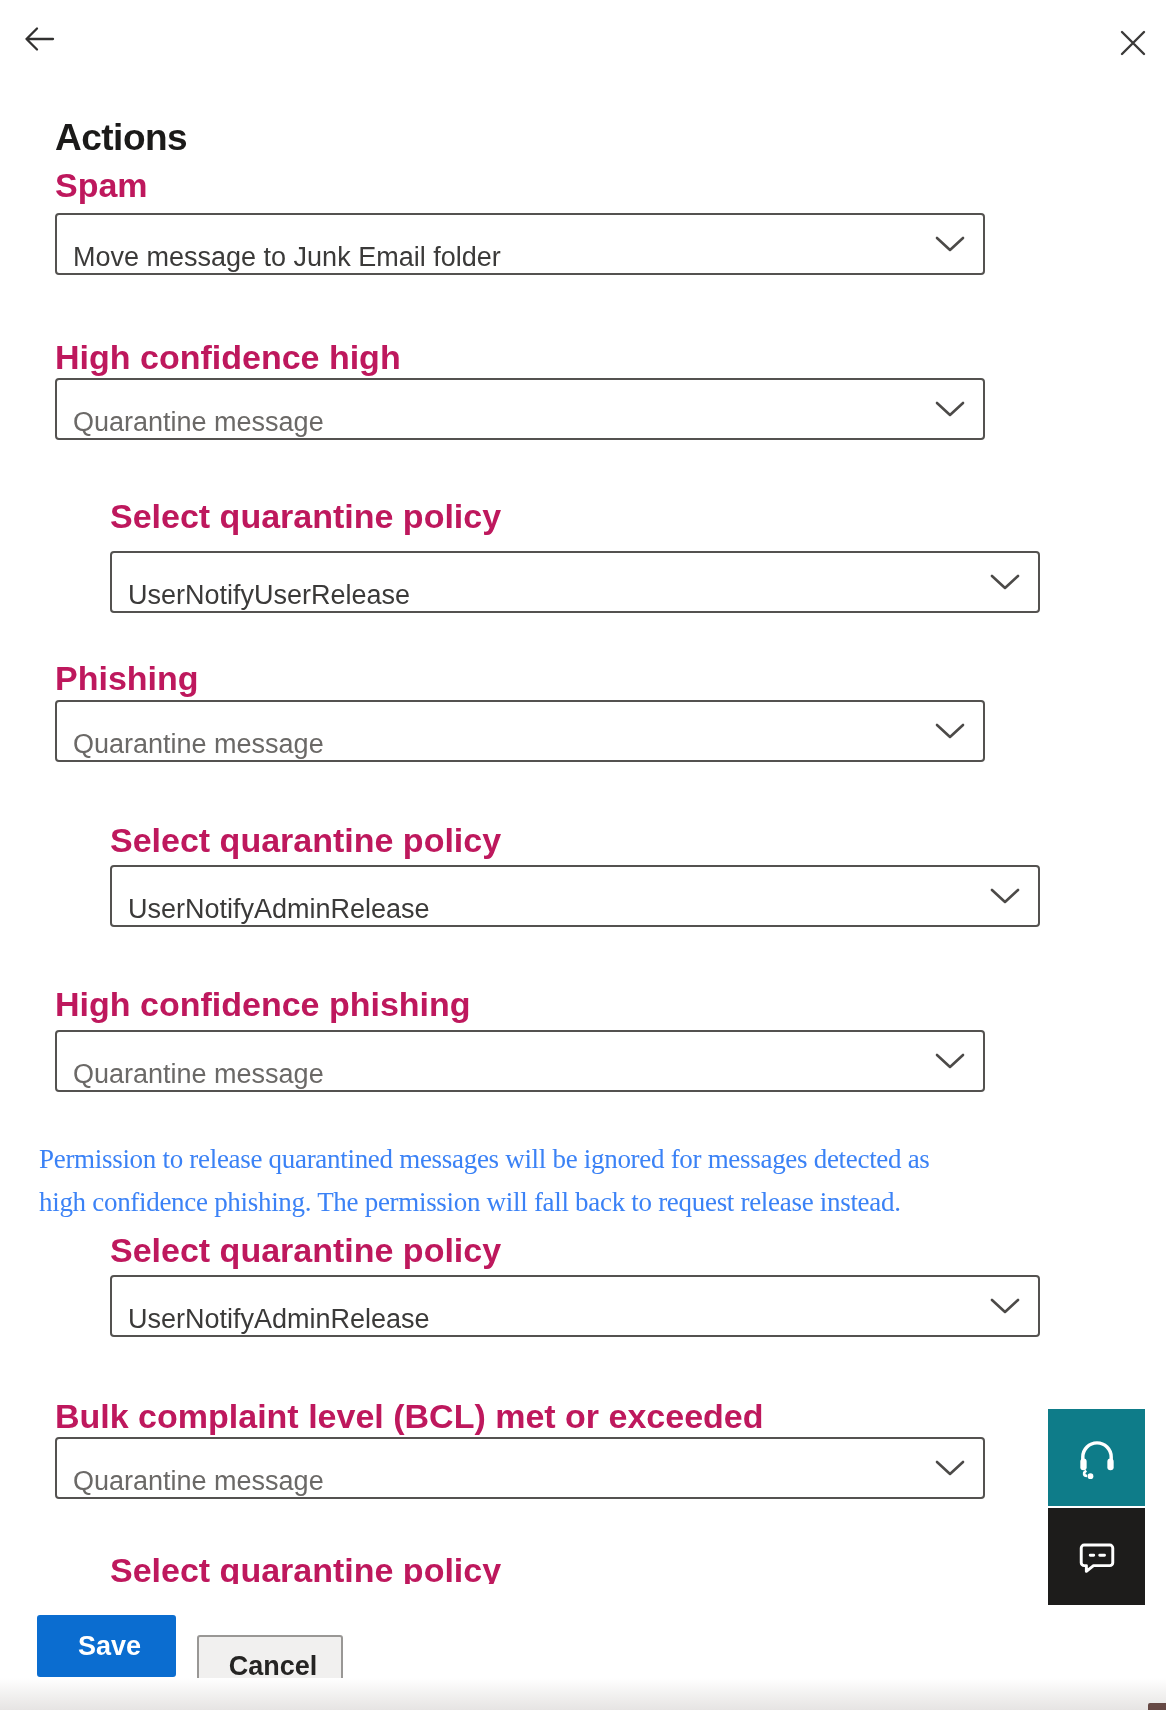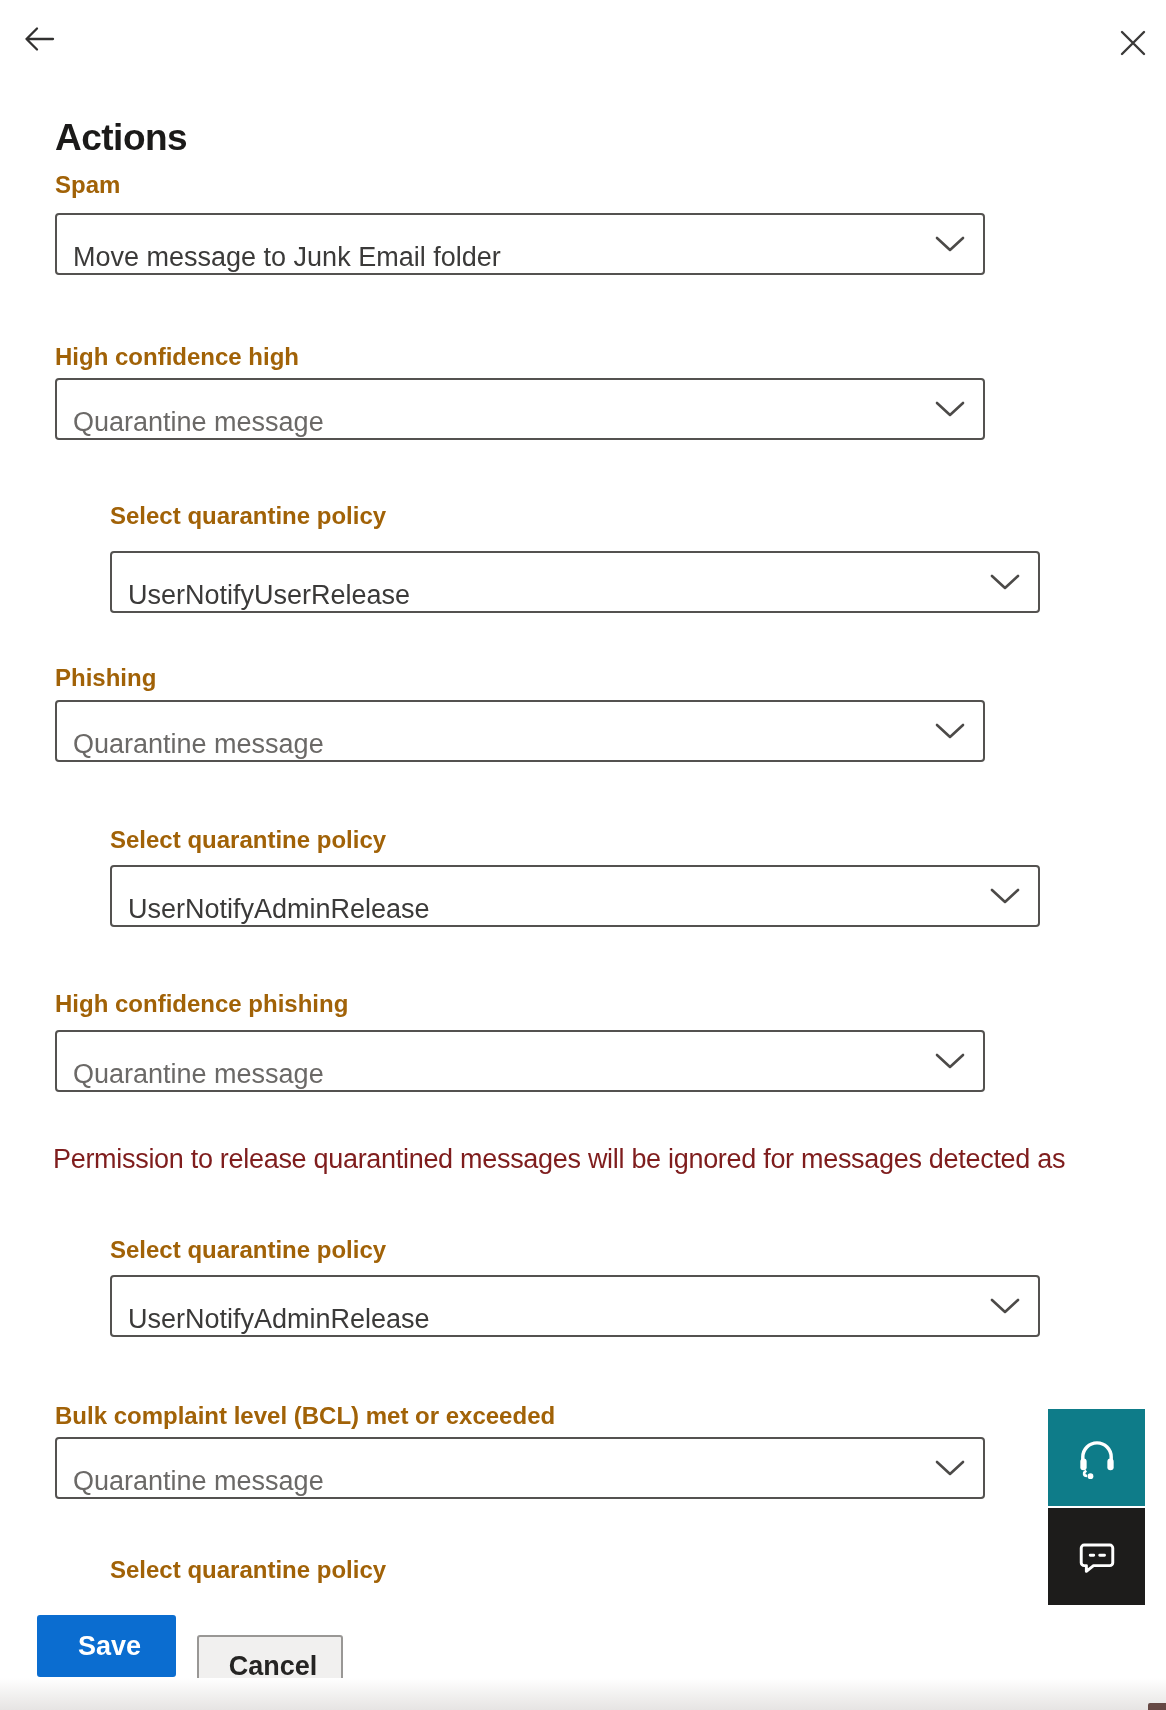--- a/index.html
+++ b/index.html
@@ -4,32 +4,32 @@
 <style>
   html,body{margin:0;padding:0;background:#fff;}
   #screen{
     position:relative;width:1166px;height:1710px;background:#ffffff;overflow:hidden;
     font-family:"Liberation Sans", sans-serif;color:#252423;
   }
   .icon-btn{position:absolute;background:transparent;border:none;padding:0;margin:0;cursor:pointer;line-height:0;}
   #back-btn{left:20px;top:20px;width:38px;height:38px;}
   #close-btn{left:1116px;top:26px;width:34px;height:34px;}
   .page-title{position:absolute;left:55px;top:92px;font-size:37px;font-weight:700;color:#1b1a19;letter-spacing:-0.5px;}
-  .field-label{position:absolute;left:55px;height:34px;font-size:24px;line-height:34px;font-weight:600;color:#a16207;white-space:nowrap;}
+  .field-label{position:absolute;left:55px;height:34px;font-size:34px;line-height:34px;font-weight:600;color:#be185d;white-space:nowrap;}
   .field-label.indent{left:110px;}
   .dropdown{
     position:absolute;left:55px;width:930px;height:62px;box-sizing:border-box;
     background:#fff;border:2px solid #545250;border-radius:4px;
     display:flex;align-items:flex-end;padding:8px 64px 0 16px;cursor:pointer;
   }
   .dropdown.indent{left:110px;}
   .dropdown .val{font-size:27px;color:#3b3a39;white-space:nowrap;overflow:hidden;}
   .dropdown.muted .val{color:#6b6967;}
   .dropdown .chev{position:absolute;right:18px;top:50%;transform:translateY(-50%);line-height:0;}
-  .note{position:absolute;left:53px;width:1080px;font-size:27px;line-height:43px;color:#7f1d1d;letter-spacing:-0.3px;}
+  .note{position:absolute;left:39px;width:1080px;font-size:27px;line-height:43px;color:#3b82f6;letter-spacing:-0.3px;font-family:Liberation Serif, serif;}
   .note div{white-space:nowrap;}
   #footer{position:absolute;left:0;top:1584px;width:1166px;height:126px;background:#ffffff;}
   #bottom-strip{position:absolute;left:0;top:1678px;width:1166px;height:32px;
     background:linear-gradient(to bottom,#ffffff 0%,#f1f0ef 55%,#e6e4e3 100%);}
   #corner-artifact{position:absolute;left:1148px;top:1703px;width:18px;height:7px;background:#45201c;opacity:.8;border-radius:2px 0 0 0;}
   .btn{position:absolute;top:1615px;height:62px;box-sizing:border-box;border-radius:3px;
     font-family:"Liberation Sans", sans-serif;font-size:27px;font-weight:600;cursor:pointer;padding-left:12px;}
   #save-btn{left:37px;width:139px;background:#0b6dd0;border:2px solid #0b6dd0;color:#ffffff;}
   #cancel-btn{left:197px;width:146px;background:#f1f0ef;border:2px solid #999795;color:#252423;margin-top:20px;}
   .float-btn{position:absolute;left:1048px;width:97px;height:97px;border:none;cursor:pointer;
@@ -115,20 +115,21 @@
     <span class="val">Quarantine message</span>
     <span class="chev">
       <svg width="30" height="16" viewBox="0 0 30 16">
           <path d="M2 2l13 12L28 2" fill="none" stroke="#4c4a48" stroke-width="2.6" stroke-linecap="round" stroke-linejoin="round"></path>
         </svg>
     </span>
   </div>
 
   <div class="note" style="top:1138px">
     <div>Permission to release quarantined messages will be ignored for messages detected as</div>
+    <div>high confidence phishing. The permission will fall back to request release instead.</div>
   </div>
 
   <div class="field-label indent" style="top:1233px">Select quarantine policy</div>
   <div class="dropdown indent" style="top:1275px" role="combobox">
     <span class="val">UserNotifyAdminRelease</span>
     <span class="chev">
       <svg width="30" height="16" viewBox="0 0 30 16">
           <path d="M2 2l13 12L28 2" fill="none" stroke="#4c4a48" stroke-width="2.6" stroke-linecap="round" stroke-linejoin="round"></path>
         </svg>
     </span>

